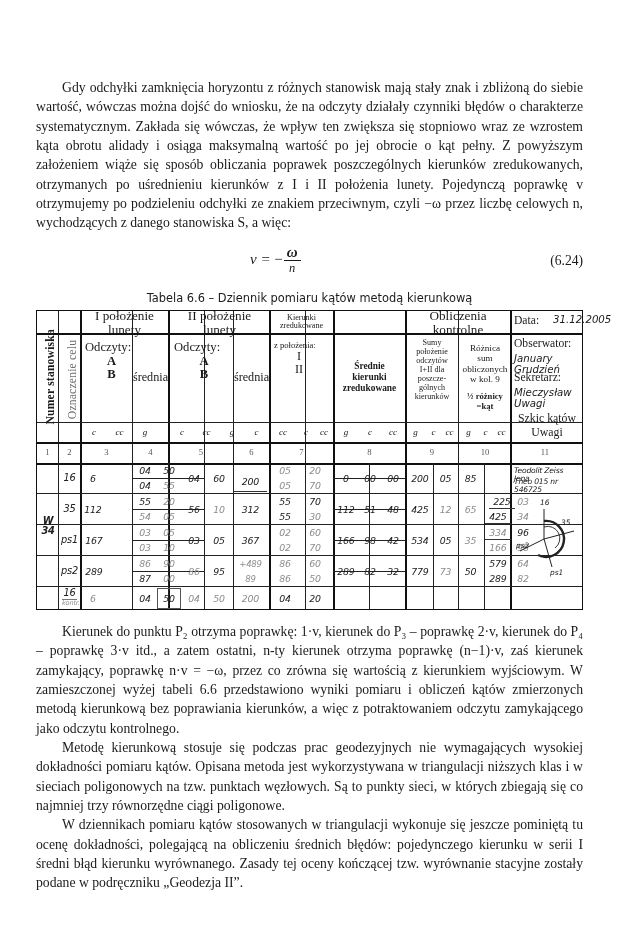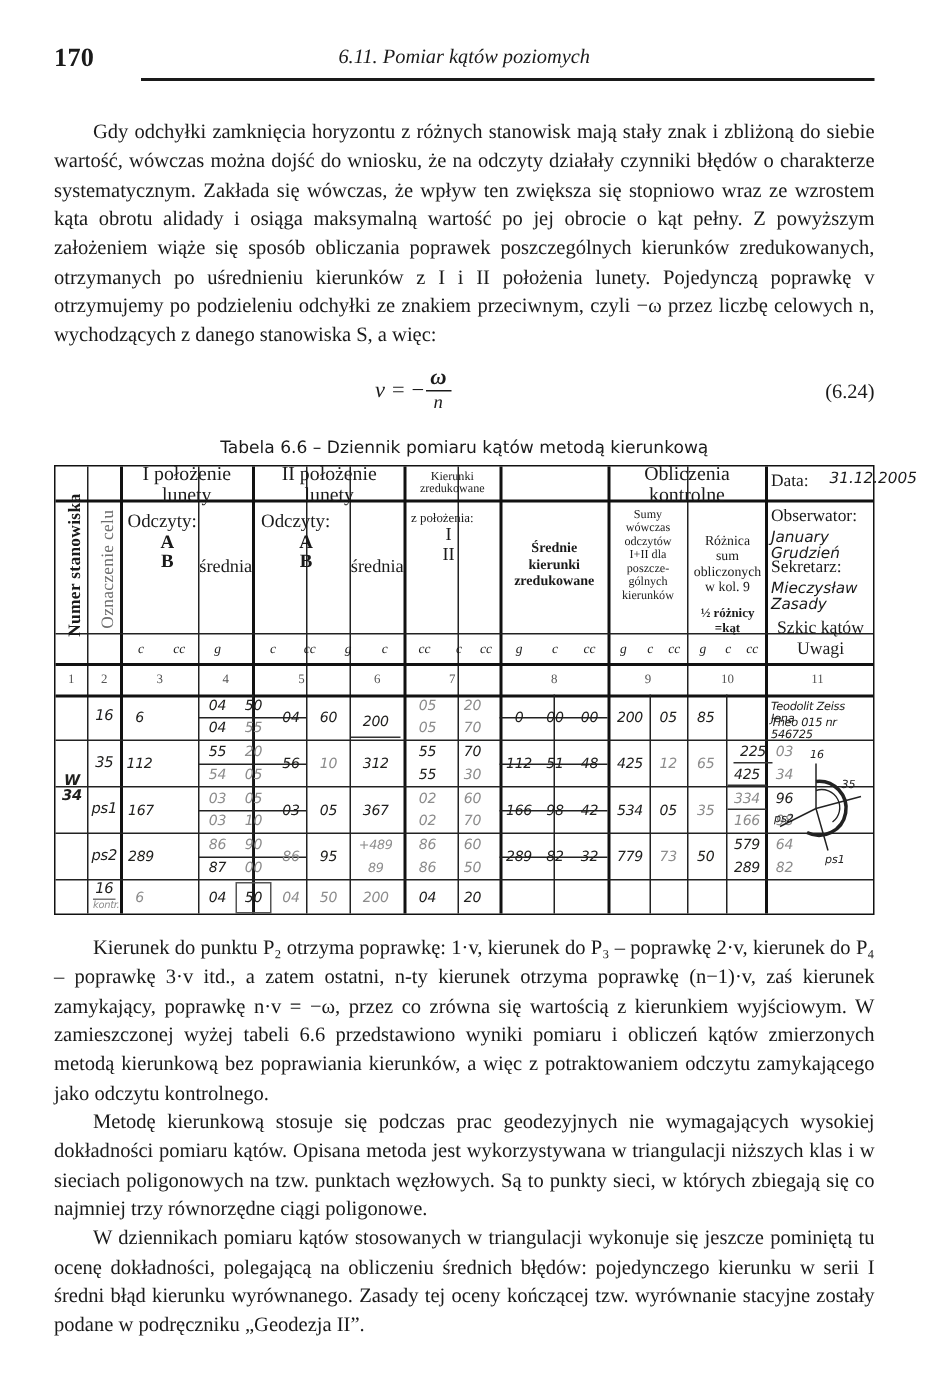--- a/index.html
+++ b/index.html
@@ -220,25 +220,20 @@
     line-height: 1.18;
   }
   .faint { color: #6e6e6e; }
   .veryfaint { color: #8c8c8c; }
 </style>
 </head>
 <body>
 
 <div class="page">
 
-  <div class="header">
-    <div class="folio">170</div>
-    <div class="head-title">6.11. Pomiar kątów poziomych</div>
-    <div class="head-rule"></div>
-  </div>
 
   <div class="body-col body-top">
     <p>Gdy odchyłki zamknięcia horyzontu z różnych stanowisk mają stały znak i zbliżoną do siebie wartość, wówczas można dojść do wniosku, że na odczyty działały czynniki błędów o charakterze systematycznym. Zakłada się wówczas, że wpływ ten zwiększa się stopniowo wraz ze wzrostem kąta obrotu alidady i osiąga maksymalną wartość po jej obrocie o kąt pełny. Z powyższym założeniem wiąże się sposób obliczania poprawek poszczególnych kierunków zredukowanych, otrzymanych po uśrednieniu kierunków z I i II położenia lunety. Pojedynczą poprawkę v otrzymujemy po podzieleniu odchyłki ze znakiem przeciwnym, czyli −ω przez liczbę celowych n, wychodzących z danego stanowiska S, a więc:</p>
   </div>
 
   <div class="formula-row">
     <div class="formula">
       <span class="mathvar">v =</span>
       <span>−</span><span class="frac"><span class="num">ω</span><span class="bar"></span><span class="den">n</span></span>
     </div>
@@ -296,21 +291,21 @@
         <span style="display:block;">zredukowane</span>
       </div>
     </div>
     <div class="cellbox hdr-main" style="left:370px; top:2px; width:102px; height:20px;">Obliczenia kontrolne</div>
 
     <div class="meta-label" style="left:477px; top:3px;">Data:</div>
     <div class="meta-val" style="left:516px; top:3px;">31.12.2005</div>
     <div class="meta-label" style="left:477px; top:26px;">Obserwator:</div>
     <div class="meta-val" style="left:477px; top:42px;">January Grudzień</div>
     <div class="meta-label" style="left:477px; top:60px;">Sekretarz:</div>
-    <div class="meta-val" style="left:477px; top:76px;">Mieczysław Zasady</div>
+    <div class="meta-val" style="left:477px; top:76px;">Mieczysław Uwagi</div>
     <div class="sketch-cap" style="left:477px; top:101px; width:66px;">
       <span style="display:block;">Szkic kątów</span>
       <span style="display:block;">Uwagi</span>
     </div>
 
     <div class="cellbox" style="left:44px; top:24px; width:51px; height:86px; display:block; padding:6px 0 0 4px; text-align:left;">
       <div style="font-size:12.6px;">Odczyty:</div>
       <div style="font-size:12.6px; text-align:center; padding-left:6px; font-weight:bold;">A</div>
       <div style="font-size:12.6px; text-align:center; padding-left:6px; font-weight:bold;">B</div>
     </div>
@@ -330,29 +325,29 @@
     </div>
 
     <div class="cellbox hdr-mid" style="left:298px; top:24px; width:69px; height:86px; display:block; padding-top:26px;">
       <span style="display:block;">Średnie</span>
       <span style="display:block;">kierunki</span>
       <span style="display:block;">zredukowane</span>
     </div>
 
     <div class="cellbox hdr-small" style="left:370px; top:24px; width:50px; height:86px; display:block; padding-top:3px;">
       <span style="display:block;">Sumy</span>
-      <span style="display:block;">wówczas</span>
+      <span style="display:block;">położenie</span>
       <span style="display:block;">odczytów</span>
       <span style="display:block;">I+II dla</span>
       <span style="display:block;">poszcze-</span>
       <span style="display:block;text-align:center;">gólnych</span>
       <span style="display:block;">kierunków</span>
     </div>
 
-    <div class="cellbox" style="left:423px; top:24px; width:50px; height:86px; display:block; padding-top:20px;">
+    <div class="cellbox" style="left:423px; top:24px; width:50px; height:86px; display:block; padding-top:8px;">
       <div style="font-size:9.2px; line-height:1.14;">
         <span style="display:block;">Różnica</span>
         <span style="display:block;">sum</span>
         <span style="display:block;">obliczonych</span>
         <span style="display:block;">w kol. 9</span>
       </div>
       <div style="font-size:8.6px; font-weight:bold; line-height:1.12; padding-top:7px;">
         <span style="display:block;">½ różnicy</span>
         <span style="display:block;">=kąt</span>
       </div>

